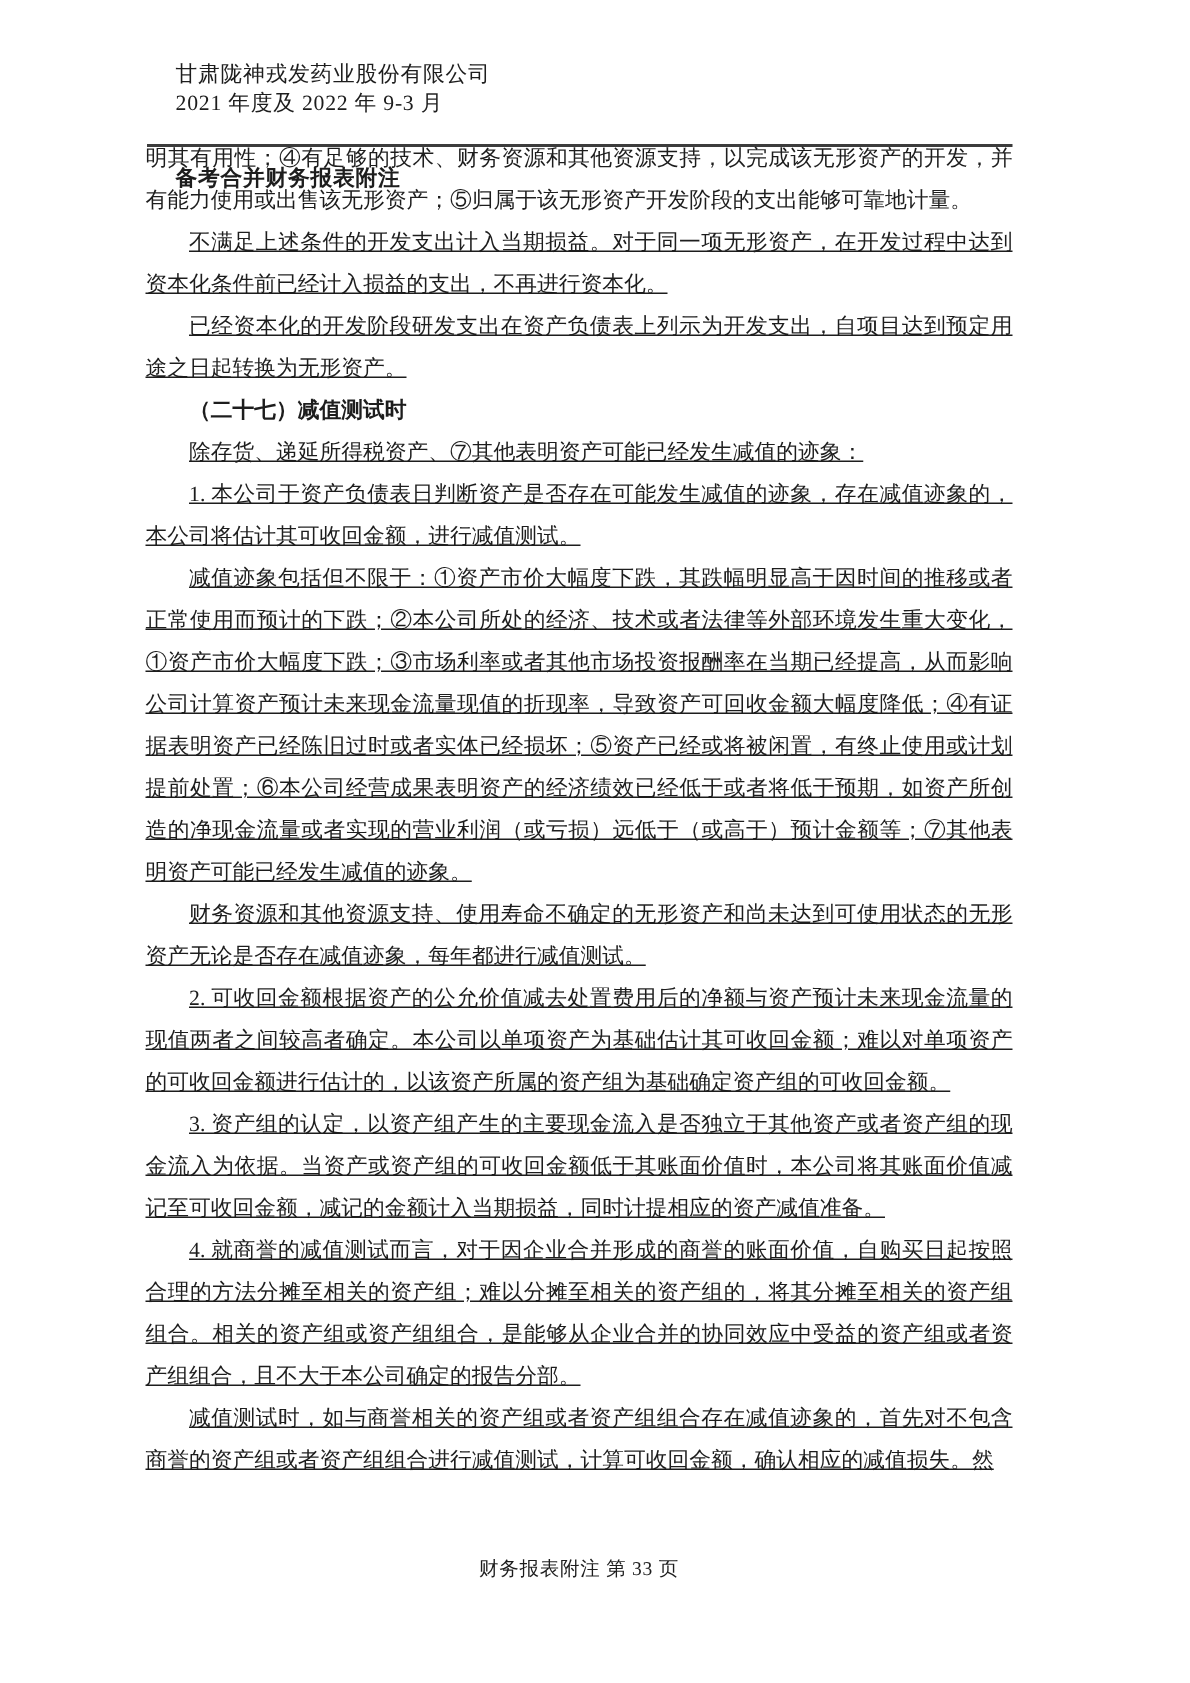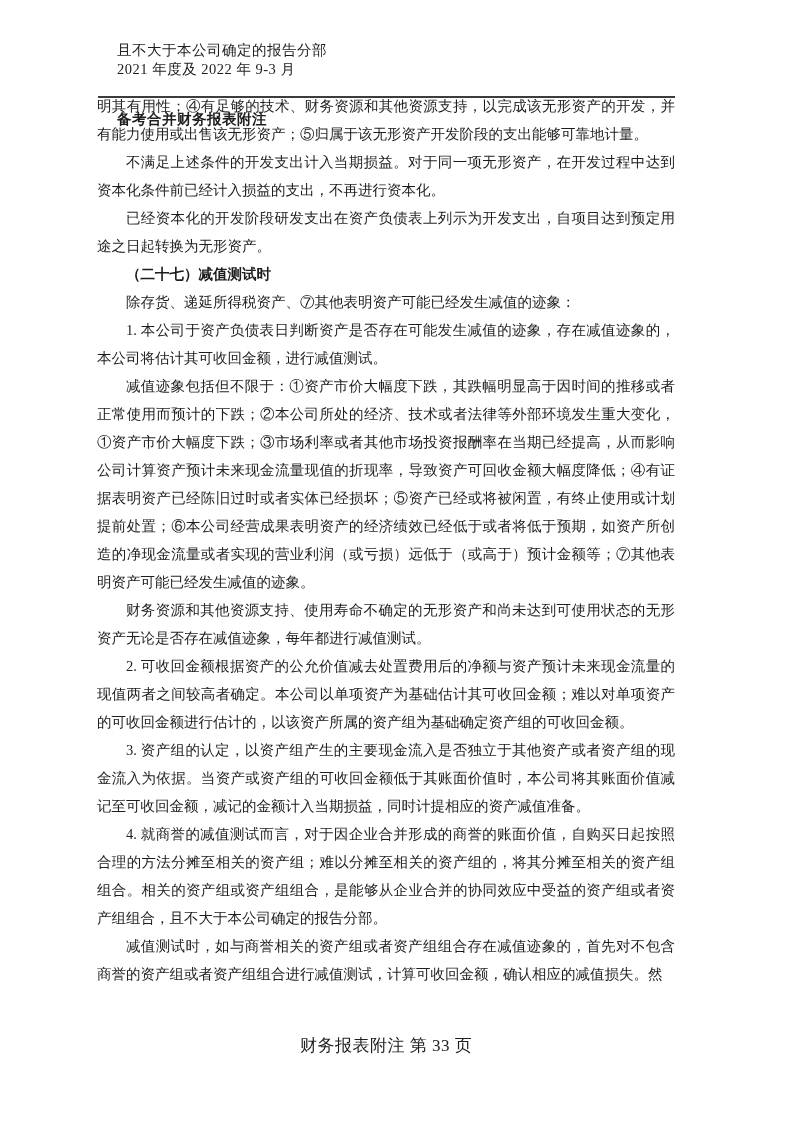--- a/index.html
+++ b/index.html
@@ -46,43 +46,44 @@
     line-height: 28px;
     text-align: justify;
     text-justify: inter-ideograph;
   }
   .body-text p {
     margin: 0;
     word-break: break-all;
   }
   .body-text p.indent {
     text-indent: 2em;
+    text-decoration: underline;
   }
   .body-text p.heading {
     font-weight: bold;
     text-indent: 2em;
   }
   .footer {
     position: absolute;
     left: 97px;
     top: 1037px;
     width: 578px;
     text-align: center;
-    font-size: 17px;
+    font-size: 13px;
     line-height: 18px;
     letter-spacing: 0.5px;
   }
 </style>
 </head>
 <body>
 
 <div class="page">
 
   <div class="header">
-    <div class="company">且不大于本公司确定的报告分部</div>
+    <div class="company">甘肃陇神戎发药业股份有限公司</div>
     <div class="period">2021 年度及 2022 年 9-3 月</div>
     <div class="doc-title">备考合并财务报表附注</div>
   </div>
 
   <div class="header-rule"></div>
 
   <div class="body-text">
     <p class="continuation">明其有用性；④有足够的技术、财务资源和其他资源支持，以完成该无形资产的开发，并有能力使用或出售该无形资产；⑤归属于该无形资产开发阶段的支出能够可靠地计量。</p>
     <p class="indent">不满足上述条件的开发支出计入当期损益。对于同一项无形资产，在开发过程中达到资本化条件前已经计入损益的支出，不再进行资本化。</p>
     <p class="indent">已经资本化的开发阶段研发支出在资产负债表上列示为开发支出，自项目达到预定用途之日起转换为无形资产。</p>

